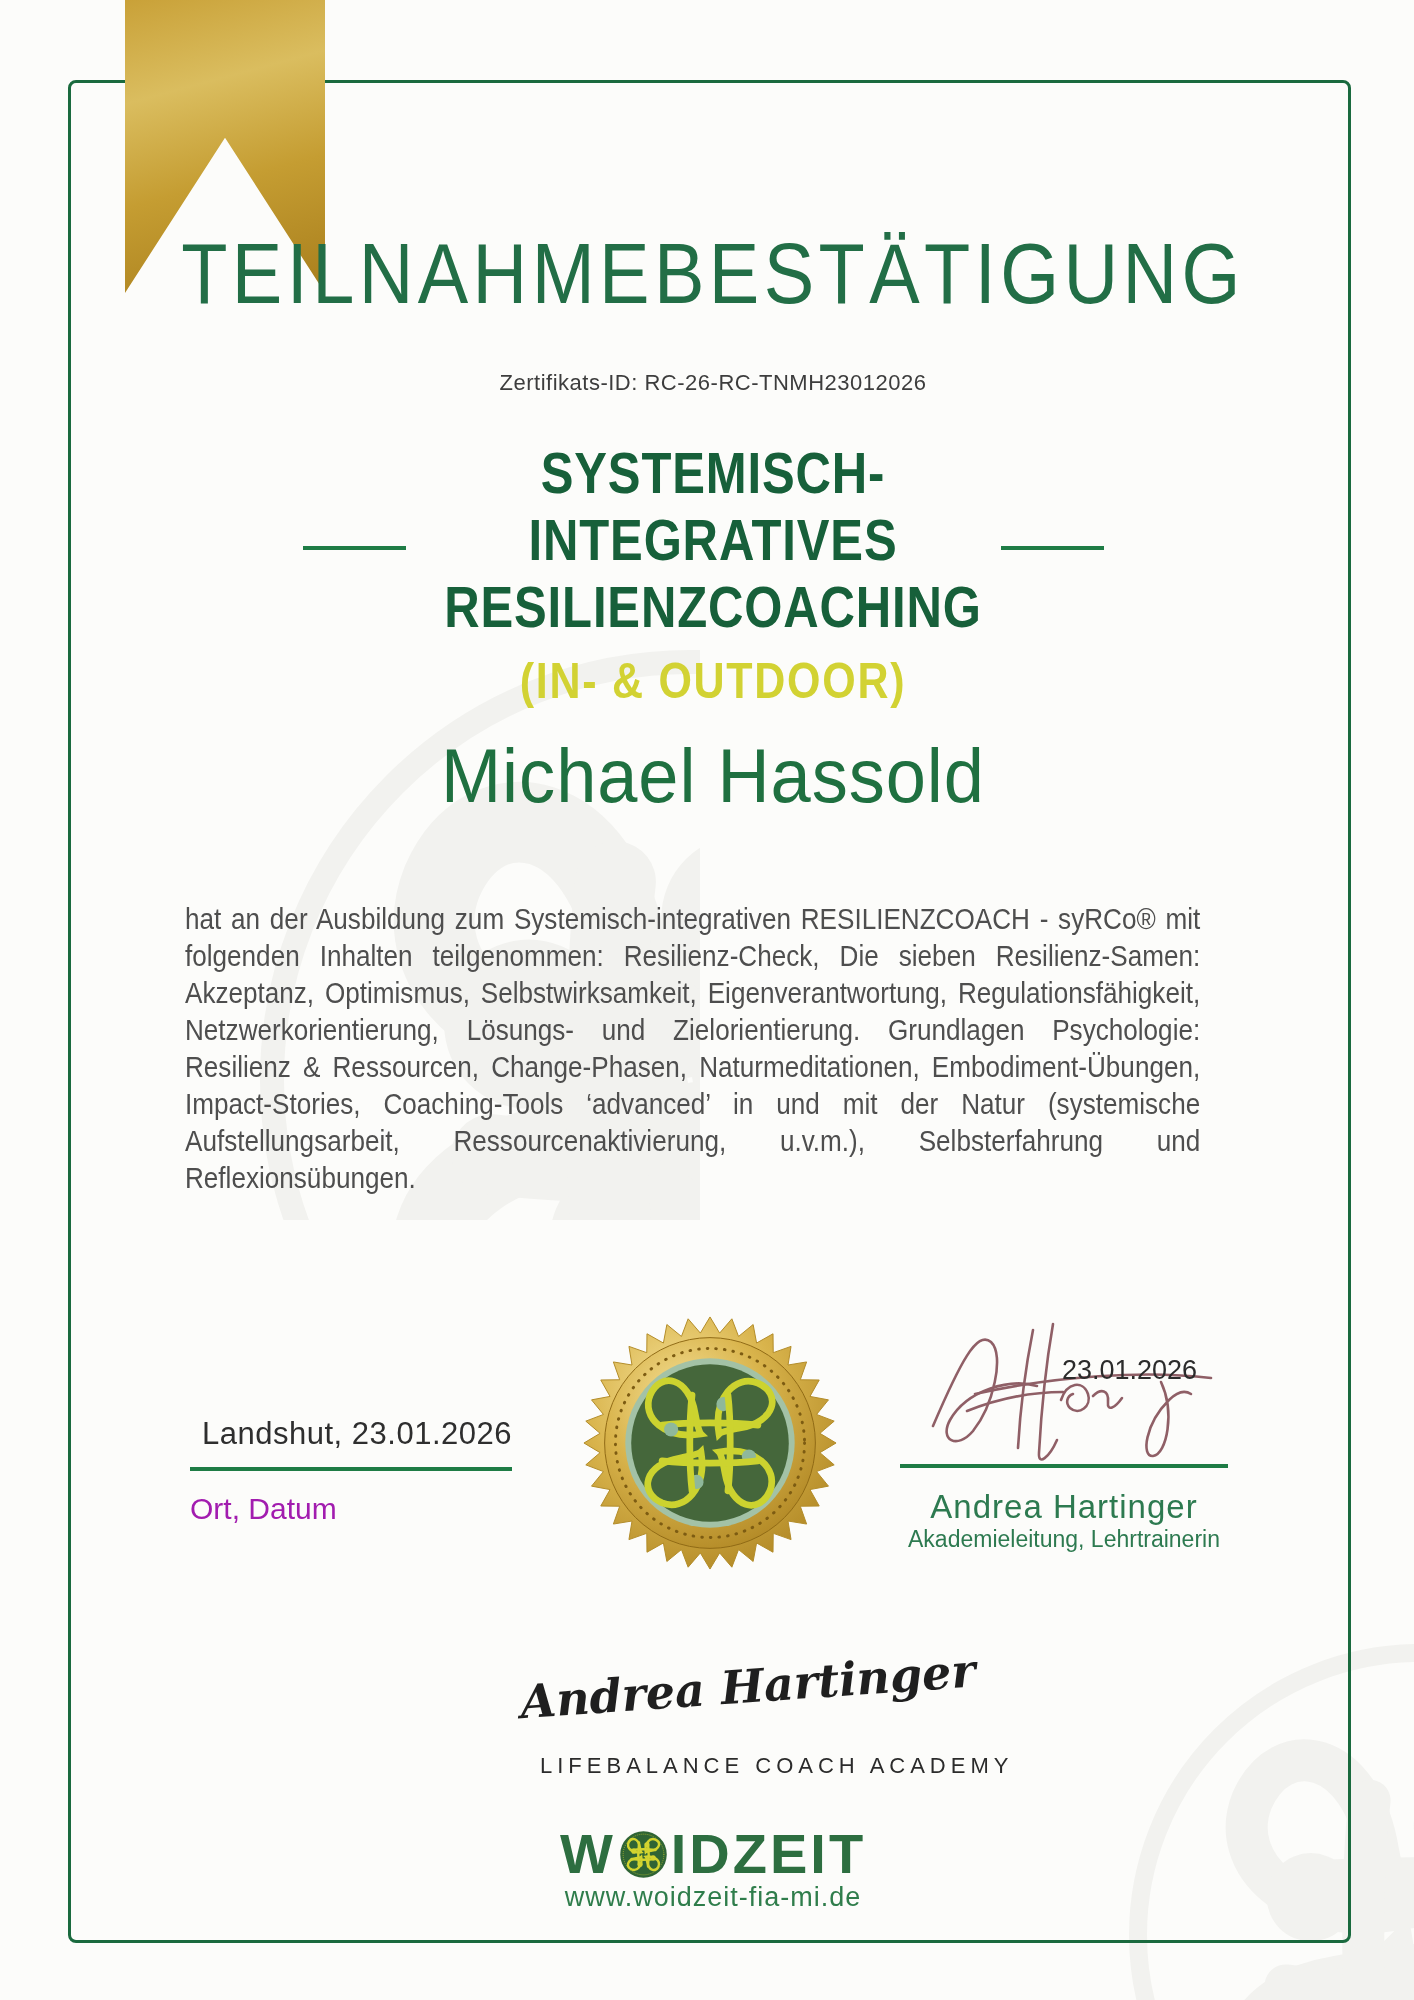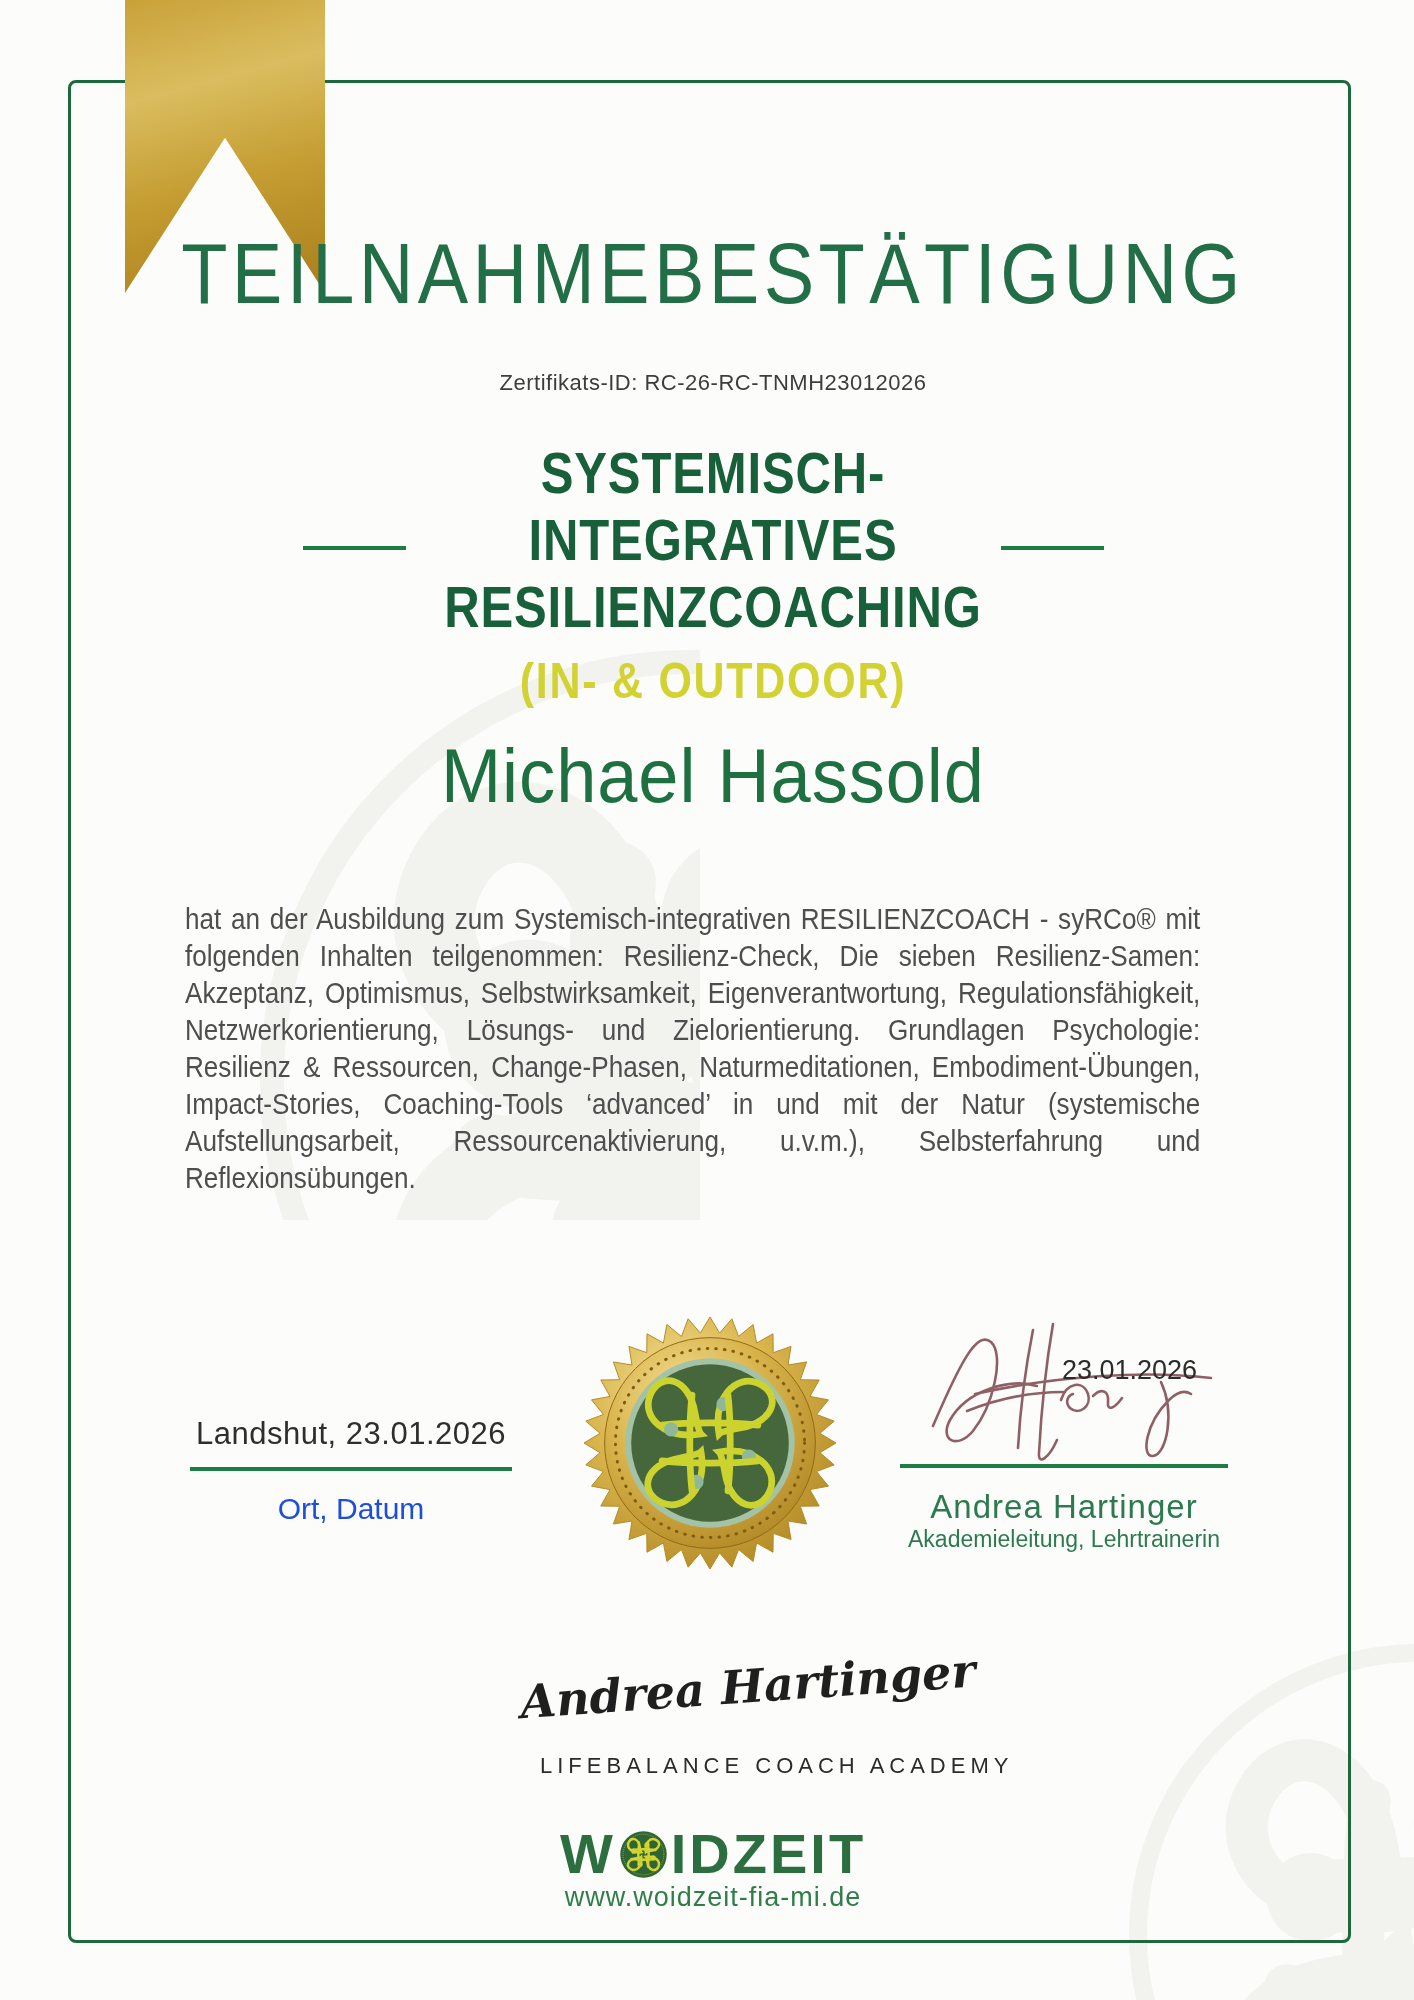--- a/index.html
+++ b/index.html
@@ -53,25 +53,25 @@
   
   .body-wrap{position:absolute; top:901px; left:185px; width:1015px; height:345px; overflow:visible;}
   .body-text{
     width:1128px; transform:scaleX(0.9); transform-origin:0 0;
     font-size:29px; line-height:37px; color:#4e4e4e;
     text-align:justify; letter-spacing:0;
   }
   
   .seal{position:absolute; left:580px; top:1313px; width:260px; height:260px;}
   
-  .place-date{position:absolute; top:1416px; left:190px; width:322px; text-align:center;
+  .place-date{position:absolute; top:1416px; left:190px; width:322px; text-align:right;
     font-size:31px; color:#2e2e2e; letter-spacing:0.5px;}
   .pd-line{position:absolute; top:1467px; left:190px; width:322px; height:4px; background:#1e7c45;}
-  .pd-label{position:absolute; top:1492px; left:190px; width:322px; text-align:center;
-    font-size:30px; color:#1d4ed8;}
+  .pd-label{position:absolute; top:1492px; left:190px; width:322px; text-align:left;
+    font-size:30px; color:#a21caf;}
   
   .scrawl{position:absolute; left:915px; top:1308px; width:315px; height:165px;}
   .sig-date{position:absolute; top:1355px; left:1062px; font-size:27px; color:#2b2b2b;}
   .sig-line{position:absolute; top:1464px; left:900px; width:328px; height:4px; background:#1e7c45;}
   .sig-name{position:absolute; top:1488px; left:900px; width:328px; text-align:center;
     font-size:33px; color:#2d7a50; letter-spacing:1px;}
   .sig-role{position:absolute; top:1526px; left:880px; width:368px; text-align:center;
     font-size:23px; color:#2d7a50;}
   
   .script-sig{

